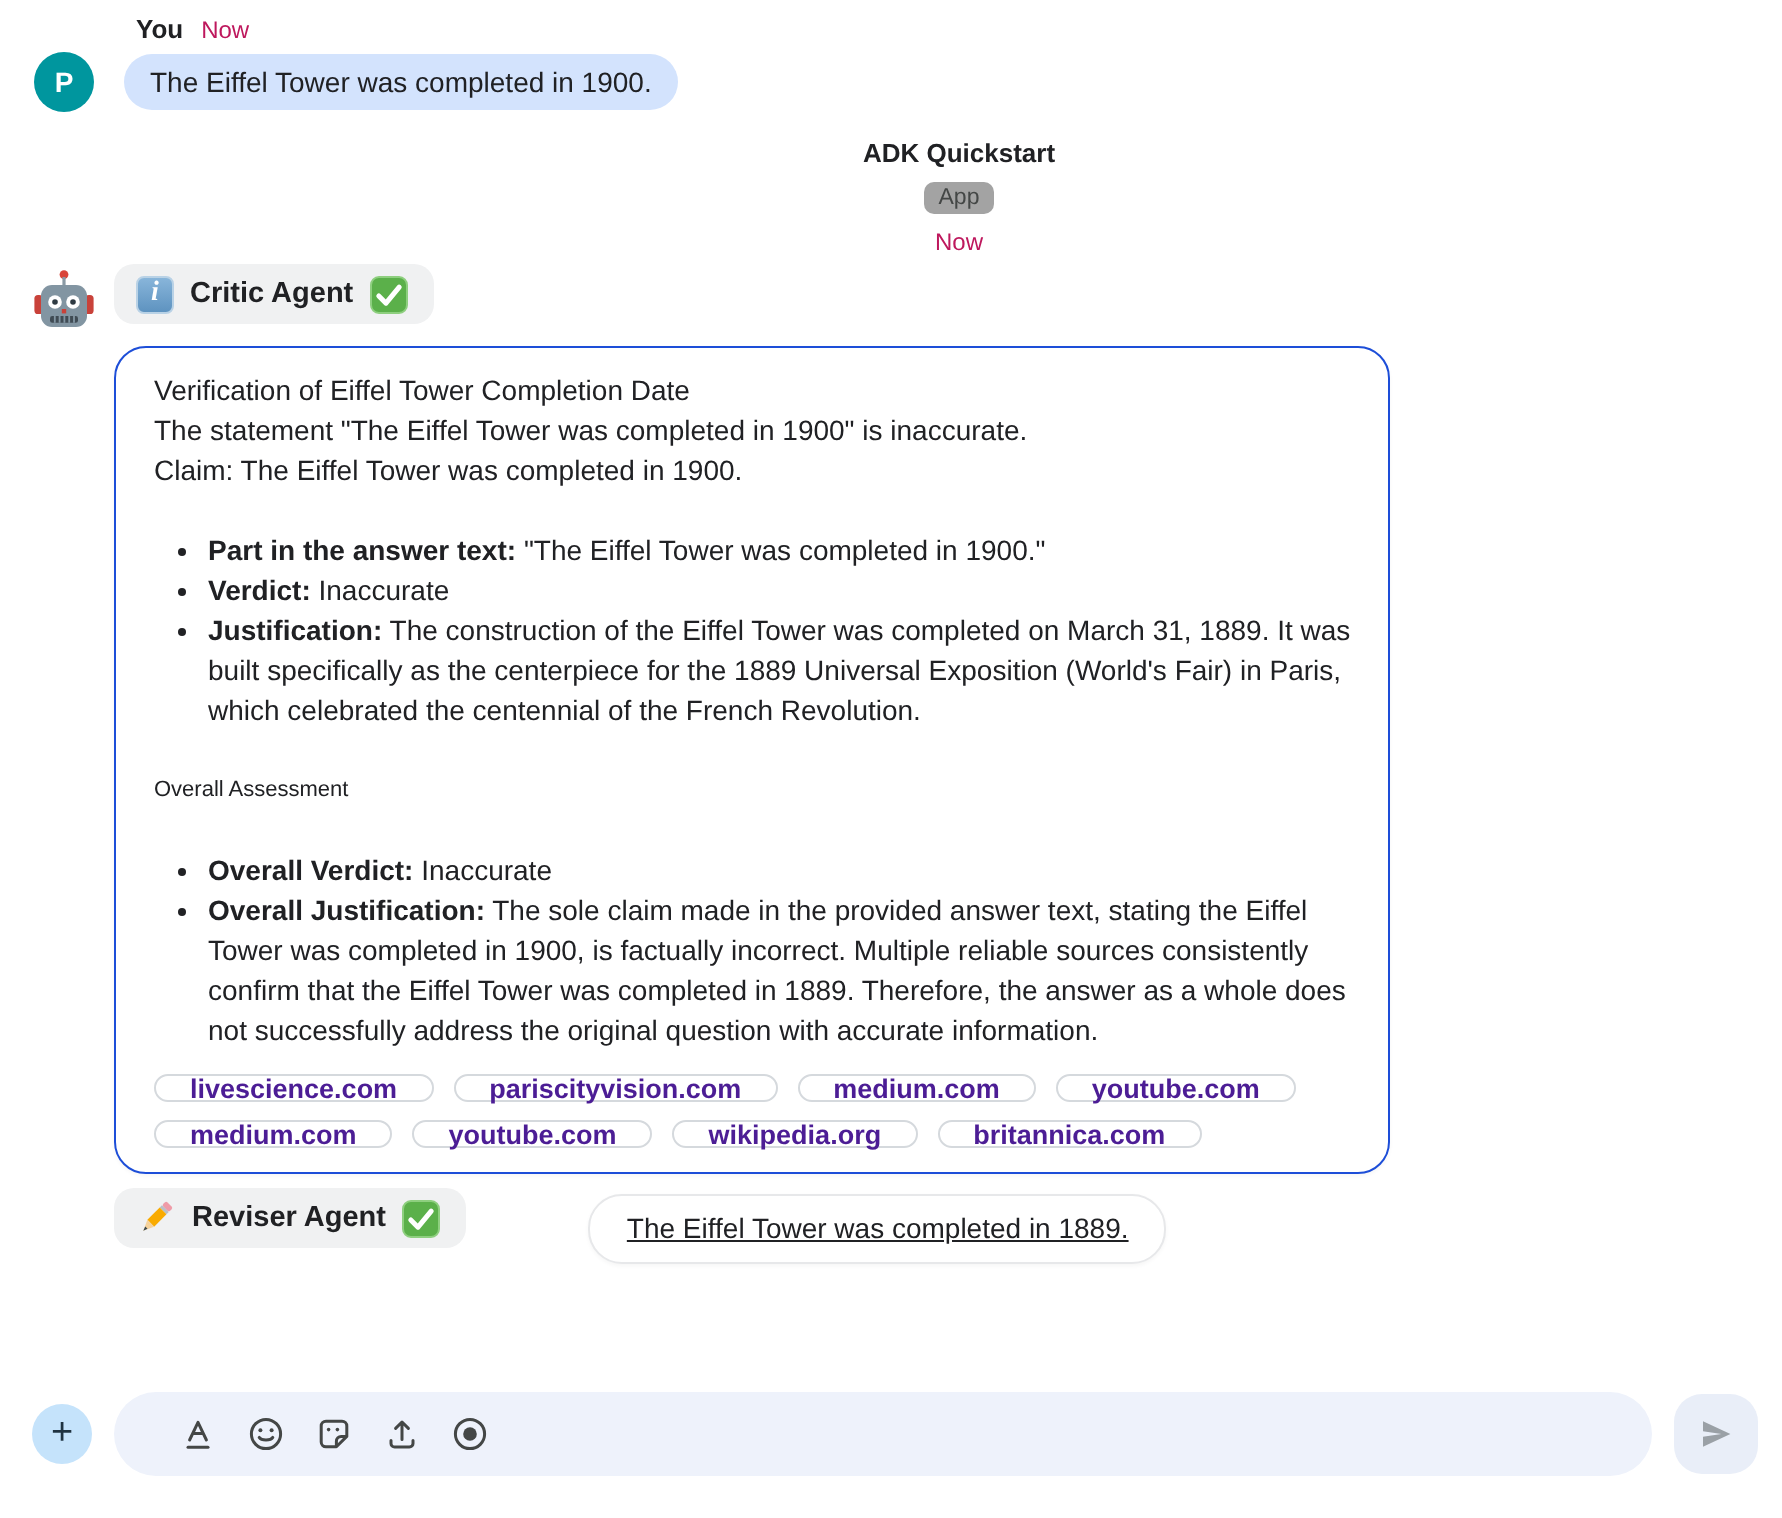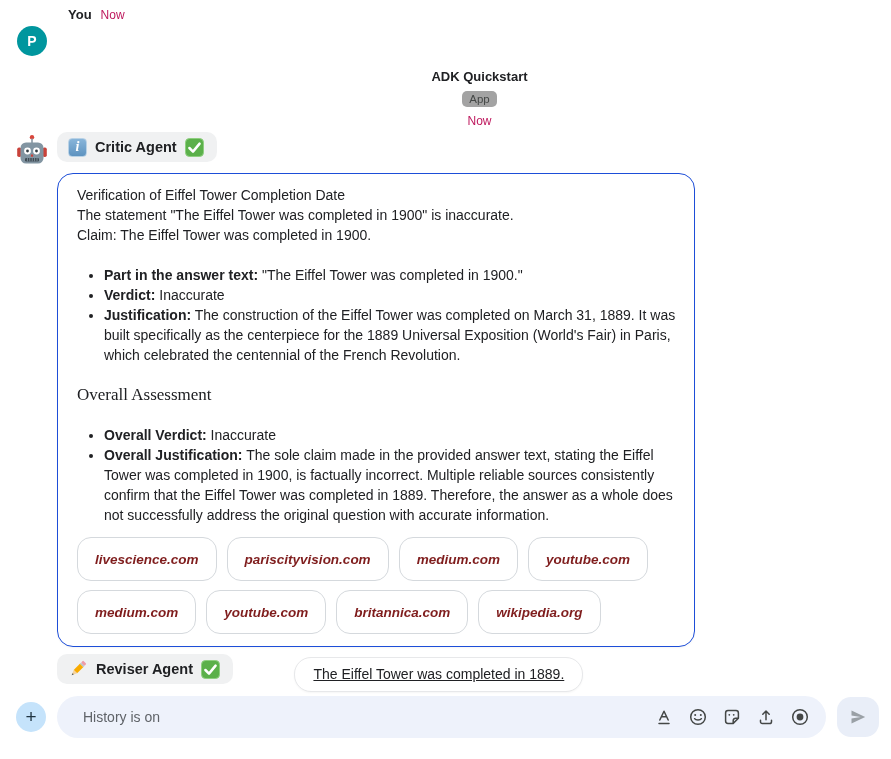--- a/index.html
+++ b/index.html
@@ -56,27 +56,27 @@
   
   .card {
     margin: 5px 0 0 57px; width: 638px;
     background: #fff; border: 1px solid #1d4ed8; border-radius: 16px;
     padding: 11px 18px 12px 19px;
     box-shadow: 0 1px 2px rgba(0,0,0,0.04);
   }
   .card .line { font-size: 14px; line-height: 20px; }
   .card ul { margin: 20px 0 0 0; padding-left: 27px; }
   .card li { font-size: 14px; line-height: 20px; }
-  .card .section-title { margin-top: 20px; font-size: 17px; line-height: 20px; font-family: Liberation Serif, serif; }
+  .card .section-title { margin-top: 20px; font-size: 11px; line-height: 20px; }
   .chips { margin-top: 12px; display: flex; flex-wrap: wrap; gap: 9px 10px; }
   .chip {
-    display: inline-flex; align-items: center; height: 44px; padding: 0 17px;
+    display: inline-flex; align-items: center; height: 14px; padding: 0 17px;
     border: 1px solid #d5d9dd; border-radius: 14px;
-    color: #7f1d1d; font-size: 13.5px; font-weight: bold;
-    text-decoration: none; cursor: pointer; background: #fff; font-style: italic;
+    color: #4c1d95; font-size: 13.5px; font-weight: bold;
+    text-decoration: none; cursor: pointer; background: #fff;
   }
 
   
   .bubble-reviser {
     display: inline-block; margin: 7px 0 0 57px;
     background: #fff; border: 1px solid #e7e8ea; border-radius: 17px;
     padding: 8px 18px; font-size: 14px; line-height: 17px;
     box-shadow: 0 1px 2px rgba(0,0,0,0.04);
     text-decoration: underline;
   }
@@ -118,20 +118,21 @@
 
 
 
 <div class="meta meta-you">
   <span class="sender">You</span>
   <span class="time">Now</span>
 </div>
 
 <div class="row-user">
   <div class="avatar-p">P</div>
+  <div class="bubble-user">The Eiffel Tower was completed in 1900.</div>
 </div>
 
 
 <div class="meta meta-adk">
   <span class="sender">ADK Quickstart</span>
   <span class="app-badge">App</span>
   <span class="time">Now</span>
 </div>
 
 <div class="row-agent-head">
@@ -180,22 +181,22 @@
     <li><b>Overall Justification:</b> <span>The sole claim made in the provided answer text, stating the Eiffel Tower was completed in 1900, is factually incorrect. Multiple reliable sources consistently confirm that the Eiffel Tower was completed in 1889. Therefore, the answer as a whole does not successfully address the original question with accurate information.</span></li>
   </ul>
 
   <div class="chips">
     <a class="chip">livescience.com</a>
     <a class="chip">pariscityvision.com</a>
     <a class="chip">medium.com</a>
     <a class="chip">youtube.com</a>
     <a class="chip">medium.com</a>
     <a class="chip">youtube.com</a>
+    <a class="chip">wikipedia.org</a>
     <a class="chip">britannica.com</a>
-    <a class="chip">wikipedia.org</a>
   </div>
 </div>
 
 
 <div class="agent-pill pill-reviser">
   <svg class="pencil-badge" viewBox="0 0 20 20">
     <g transform="rotate(45 10 10)">
       <rect x="7.6" y="0.4" width="4.8" height="3" rx="1" fill="#ef9ba8"></rect>
       <rect x="7.6" y="3.4" width="4.8" height="1.6" fill="#b8c0c8"></rect>
       <rect x="7.6" y="5" width="4.8" height="8.7" fill="#f9ab00"></rect>
@@ -213,21 +214,20 @@
 
 <div class="bubble-reviser">The Eiffel Tower was completed in 1889.</div>
 
 
 <div class="composer">
   <button class="plus-btn">
     <span class="plus-glyph">+</span>
   </button>
 
   <div class="input-pill">
-    <input class="chat-input" type="text" placeholder="History is on" style="">
     <div class="composer-icons">
       <button class="icon-btn">
         <svg width="20" height="20" viewBox="0 0 20 20">
           <path d="M5.8 13 L10 4.2 L14.2 13 M7.3 9.8 h5.4" fill="none" stroke="#444746" stroke-width="1.5" stroke-linecap="round" stroke-linejoin="round"></path>
           <path d="M5 16.6 h10" stroke="#444746" stroke-width="1.5" stroke-linecap="round"></path>
         </svg>
       </button>
       <button class="icon-btn">
         <svg width="20" height="20" viewBox="0 0 20 20">
           <circle cx="10" cy="10" r="7.3" fill="none" stroke="#444746" stroke-width="1.5"></circle>

